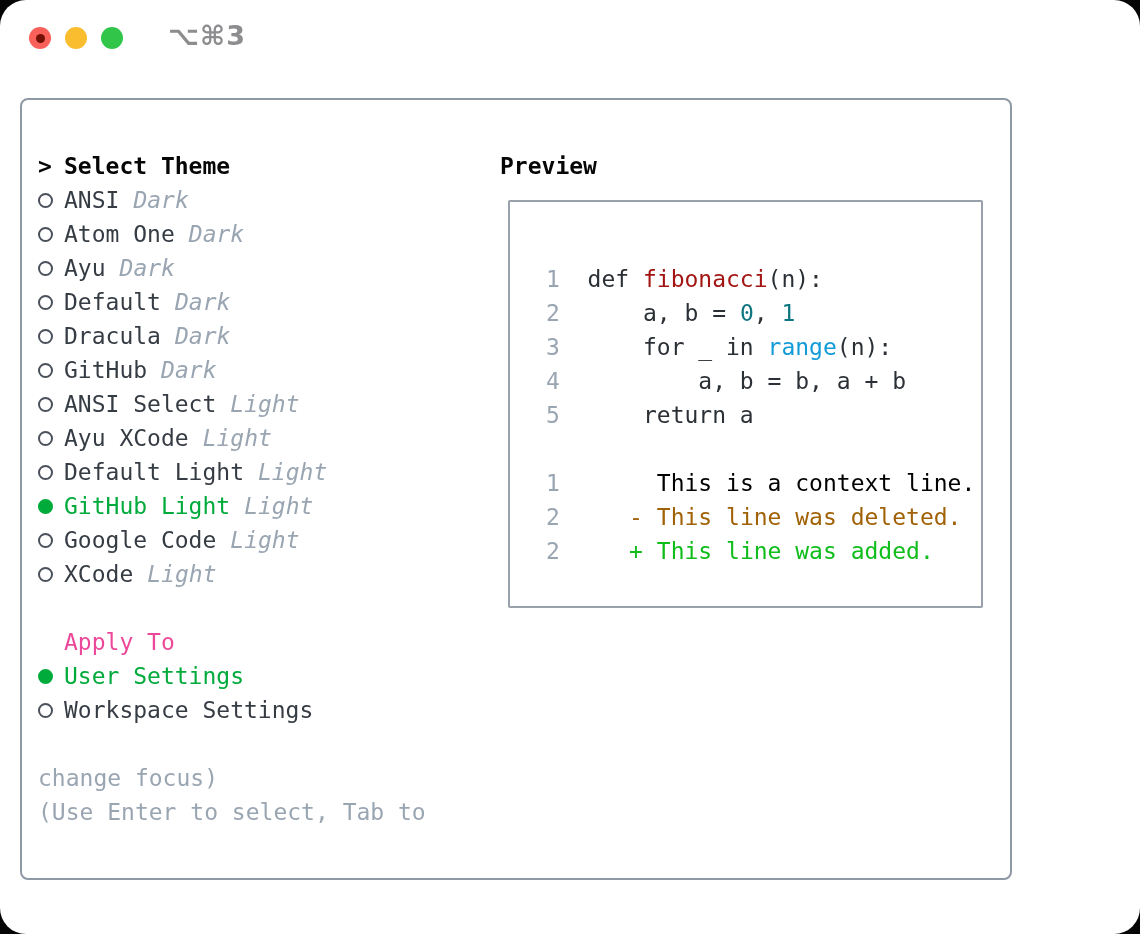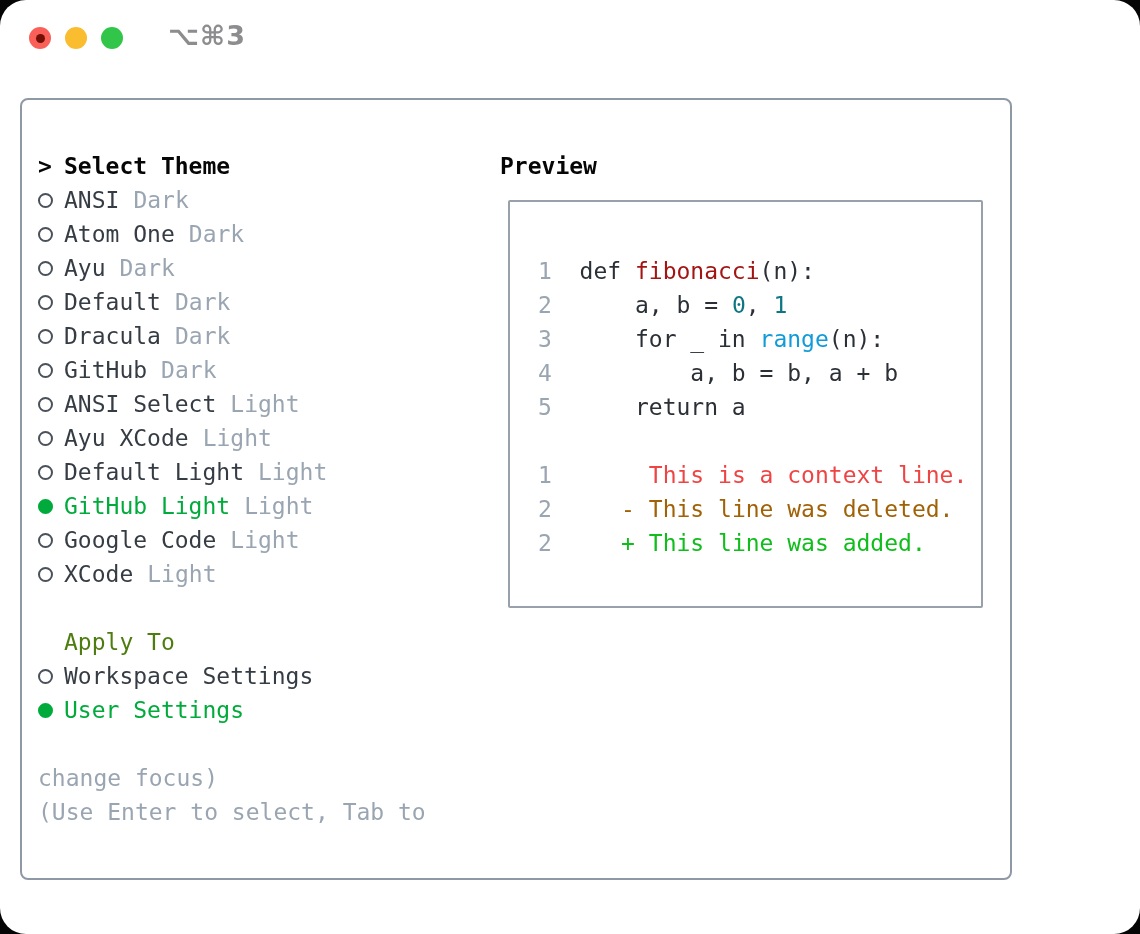--- a/index.html
+++ b/index.html
@@ -27,39 +27,39 @@
   .leftcol{position:absolute;left:16px;top:49px;width:440px;}
   .row{display:flex;align-items:center;height:34px;font-size:23px;line-height:34px;}
   .cell{width:26px;flex:none;display:flex;align-items:center;}
   .marker{font-weight:bold;color:#060606;}
   .heading{font-weight:bold;color:#060606;}
   .bullet{width:15px;height:15px;border-radius:50%;border:2.5px solid #4a515b;
           box-sizing:border-box;}
   .bullet.sel{background:#00ab3c;border-color:#00ab3c;}
   .tname{color:#363c44;white-space:pre;}
   .tname.sel{color:#00ab3c;}
-  .tvariant{color:#9aa5b2;margin-left:14px;}
-  .subhead{color:#4d7c0f;}
+  .tvariant{color:#9aa5b2;margin-left:14px;font-style:italic;}
+  .subhead{color:#ec4899;}
   .hint{color:#9aa5b2;white-space:pre;}
   .spacer{height:34px;}
 
   
   .preview-head{position:absolute;left:478px;top:49px;}
   .preview-box{position:absolute;left:486px;top:100px;width:475px;height:408px;
                border:2px solid #98a1ab;border-radius:2px;box-sizing:border-box;
                background:#ffffff;overflow:hidden;}
-  #code{margin:4px;padding:48px 0 0 24px;font-family:"DejaVu Sans Mono",monospace;
+  #code{margin:12px;padding:48px 0 0 24px;font-family:"DejaVu Sans Mono",monospace;
         font-size:23px;line-height:34px;}
   .code-line{height:34px;white-space:pre;}
   .c-ln{color:#9aa5b2;}
   .c-tx{color:#2b3036;}
   .c-fn{color:#a31513;}
   .c-num{color:#0d7680;}
   .c-bi{color:#119bd8;}
-  .c-ctx{color:#ef4444;}
+  .c-ctx{color:#000000;}
   .c-del{color:#a16207;}
   .c-add{color:#0fbd1b;}
 </style>
 </head>
 <body>
 
 <div class="window">
 
   <div class="titlebar">
     <div class="lights">
@@ -169,29 +169,29 @@
       </div>
 
       <div class="spacer"></div>
 
       <div class="row">
         <span class="cell"></span>
         <span class="subhead">Apply To</span>
       </div>
       <div class="row">
         <span class="cell">
+            <span class="bullet sel"></span>
+          </span>
+        <span class="tname sel">User Settings</span>
+      </div>
+      <div class="row">
+        <span class="cell">
             <span class="bullet"></span>
           </span>
         <span class="tname">Workspace Settings</span>
-      </div>
-      <div class="row">
-        <span class="cell">
-            <span class="bullet sel"></span>
-          </span>
-        <span class="tname sel">User Settings</span>
       </div>
 
       <div class="spacer"></div>
 
       <div class="row">
           <span class="hint">change focus)</span>
         </div>
       <div class="row">
           <span class="hint">(Use Enter to select, Tab to</span>
         </div>

